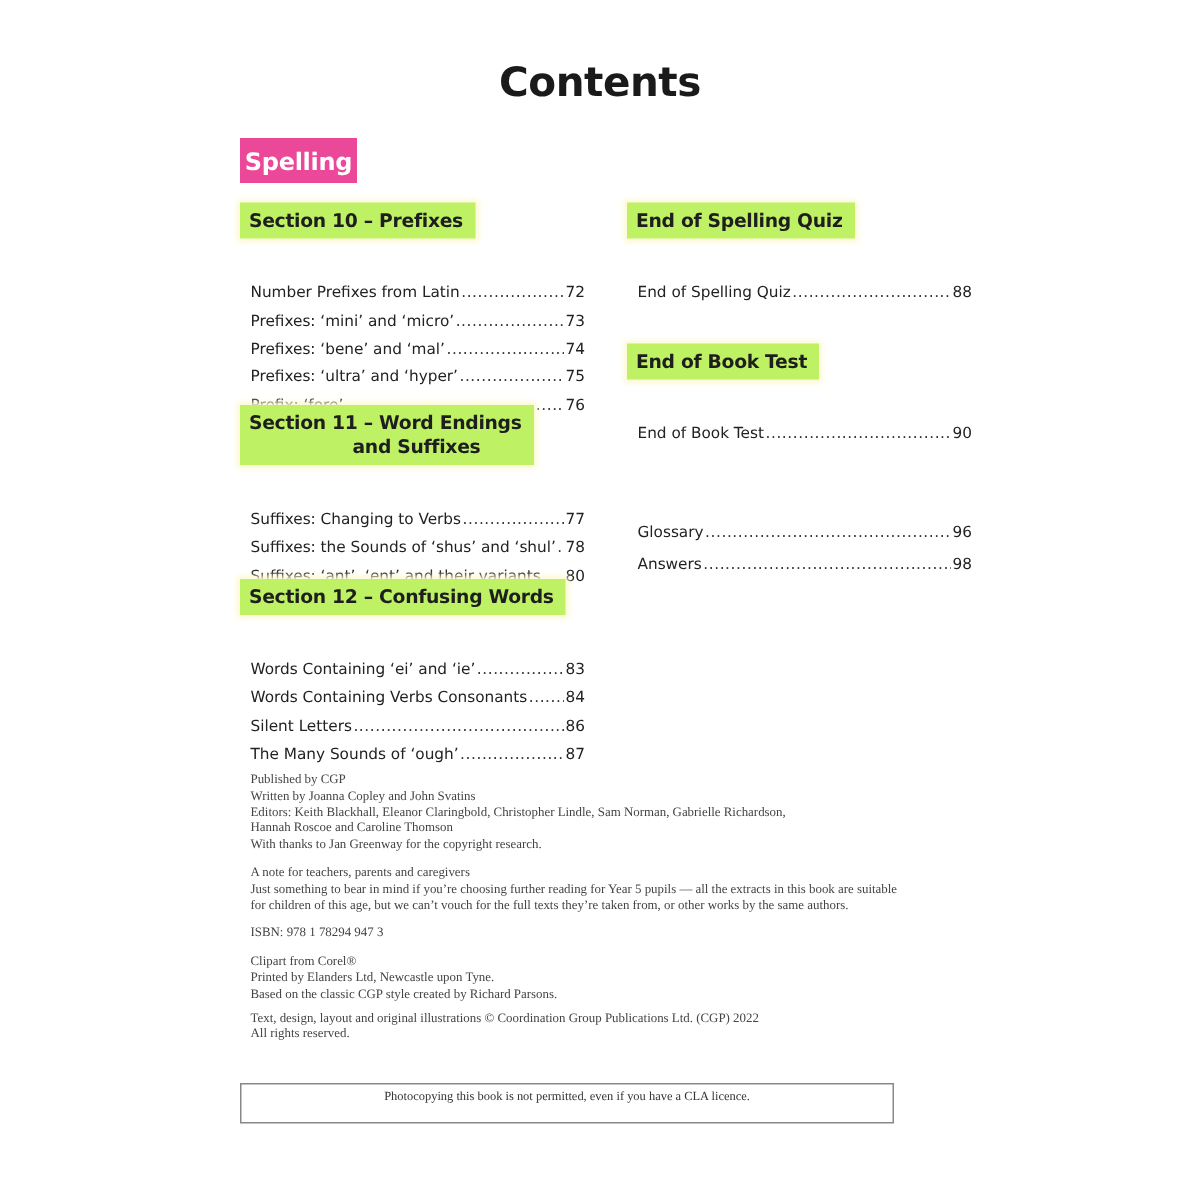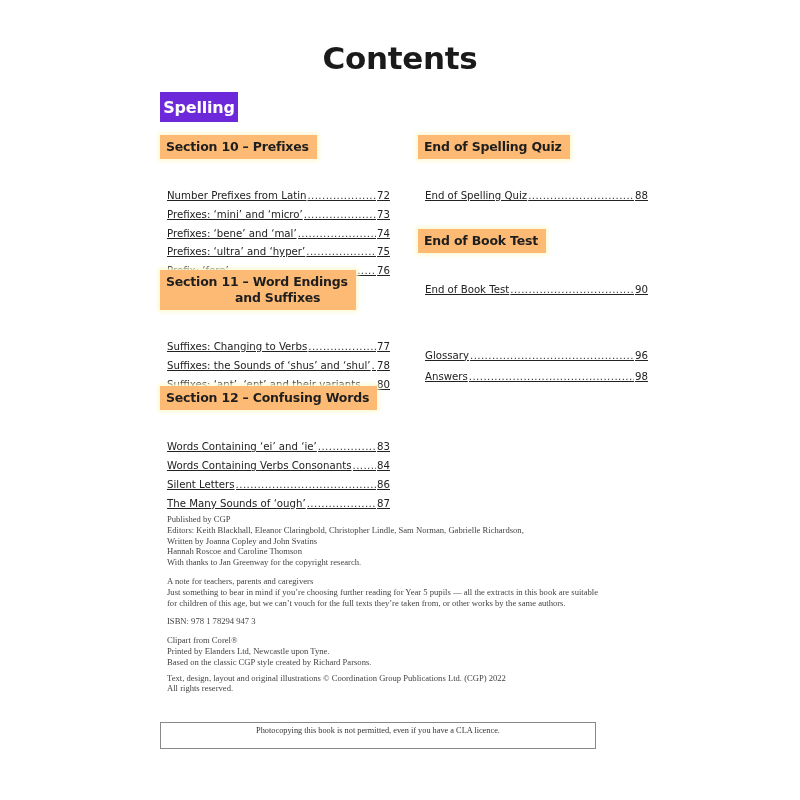--- a/index.html
+++ b/index.html
@@ -2,41 +2,41 @@
 <html><head>
   <meta charset="utf-8">
   <style>
     html, body { margin: 0; padding: 0; }
     body {
       width: 800px; height: 800px; background: #ffffff; position: relative;
       font-family: "DejaVu Sans", sans-serif; color: #1e1e1e; overflow: hidden;
     }
     .page-title {
       position: absolute; top: 40px; left: 0; width: 800px; text-align: center;
-      font-family: "DejaVu Sans", sans-serif; font-weight: bold; font-size: 31px;
+      font-family: "DejaVu Sans", sans-serif; font-weight: bold; font-size: 27px;
       letter-spacing: -0.3px; color: #1a1a1a;
     }
     .subject-badge {
       position: absolute; top: 92px; left: 160px; width: 78px; height: 30px;
-      background: #6d28d9; color: #ffffff; font-weight: bold; font-size: 16px;
+      background: #ec4899; color: #ffffff; font-weight: bold; font-size: 16px;
       display: flex; align-items: center; justify-content: center; letter-spacing: -0.2px;
     }
     .col { position: absolute; }
     .col-left { left: 160px; top: 135px; width: 230px; }
     .col-right { left: 418px; top: 135px; width: 230px; }
     .section-head {
-      display: inline-block; background: #fdba74; font-weight: bold; font-size: 12.5px;
+      display: inline-block; background: #bef264; font-weight: bold; font-size: 12.5px;
       padding: 4px 8px 4px 6px; line-height: 16px; letter-spacing: -0.2px; color: #1e1e1e;
       box-shadow: 0 0 4px 2px #fdf8d2;
     }
     .section-head .line2 { display: block; padding-left: 69px; }
     .toc-list { margin: 8px 0 0 0; padding: 0; list-style: none; }
     .toc-item {
       display: flex; align-items: baseline; font-size: 10.2px; height: 18.8px;
-      line-height: 18.8px; padding-left: 7px; color: #222; text-decoration: underline;
+      line-height: 18.8px; padding-left: 7px; color: #222;
     }
     .toc-item .t { white-space: nowrap; }
     .toc-item .dots {
       flex: 1; overflow: hidden; white-space: nowrap; margin: 0 1px;
       color: #333;
     }
     .toc-item .dots::before {
       content: "................................................................................................................";
       letter-spacing: 0.4px;
     }
@@ -184,22 +184,22 @@
     <li class="toc-item" style="margin-top:3px;">
         <span class="t">Answers</span>
         <span class="dots"></span>
         <span class="p">98</span>
       </li>
   </ul>
 </div>
 
 <div class="imprint">
   <p>Published by CGP</p>
+  <p>Written by Joanna Copley and John Svatins</p>
   <p>Editors: Keith Blackhall, Eleanor Claringbold, Christopher Lindle, Sam Norman, Gabrielle Richardson,</p>
-  <p>Written by Joanna Copley and John Svatins</p>
   <p>Hannah Roscoe and Caroline Thomson</p>
   <p>With thanks to Jan Greenway for the copyright research.</p>
   <div class="gap"></div>
   <p>A note for teachers, parents and caregivers</p>
   <p>Just something to bear in mind if you’re choosing further reading for Year 5 pupils — all the extracts in this book are suitable</p>
   <p>for children of this age, but we can’t vouch for the full texts they’re taken from, or other works by the same authors.</p>
   <div class="gap"></div>
   <p>ISBN: 978 1 78294 947 3</p>
   <div class="gap"></div>
   <p>Clipart from Corel®</p>

